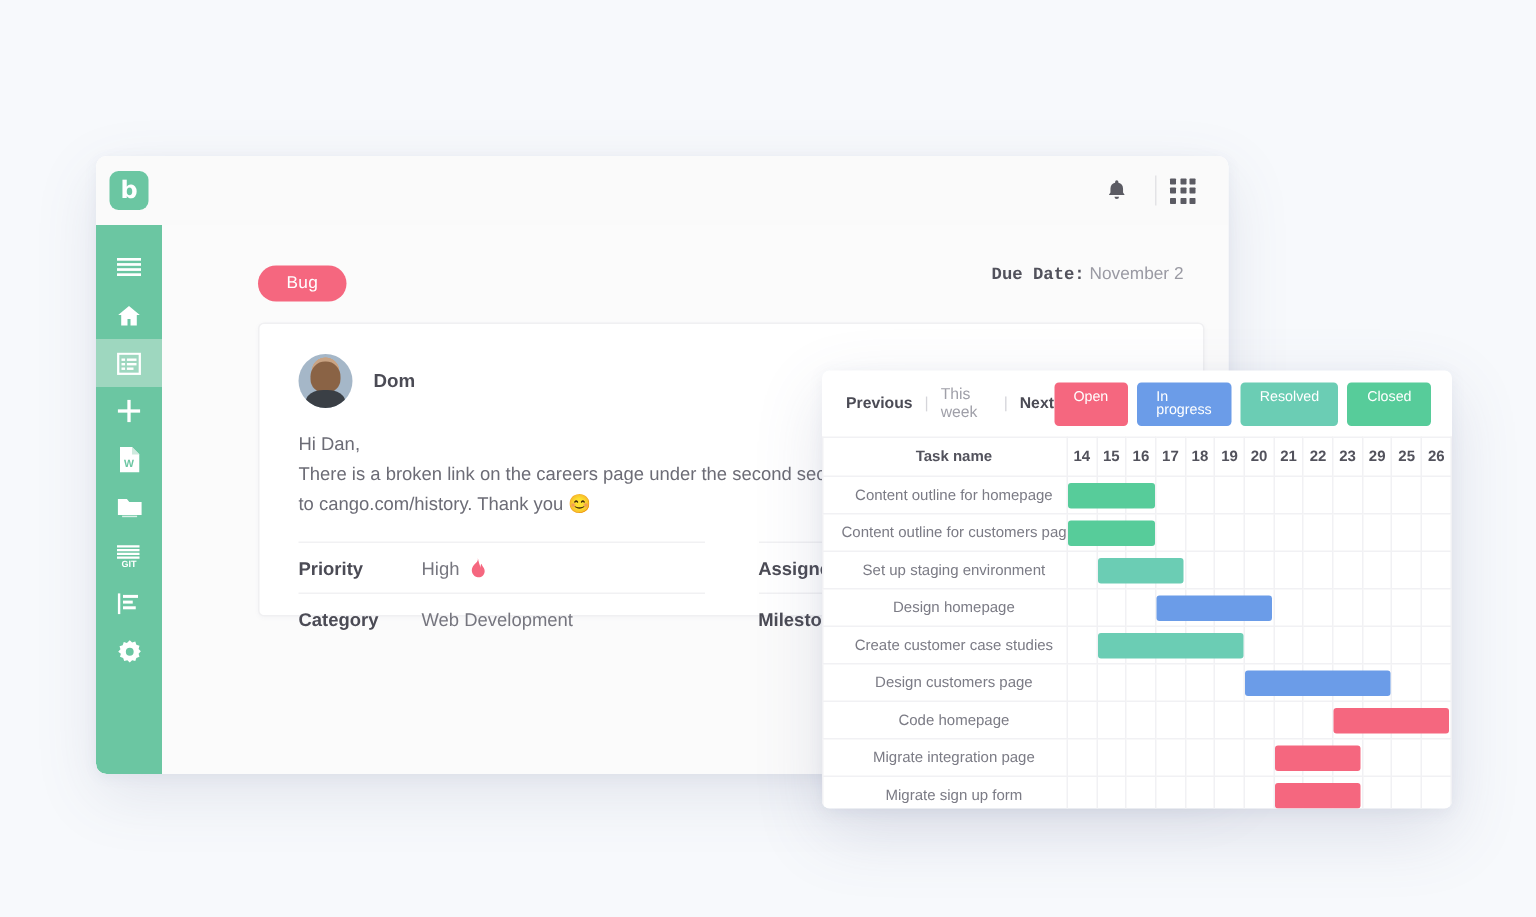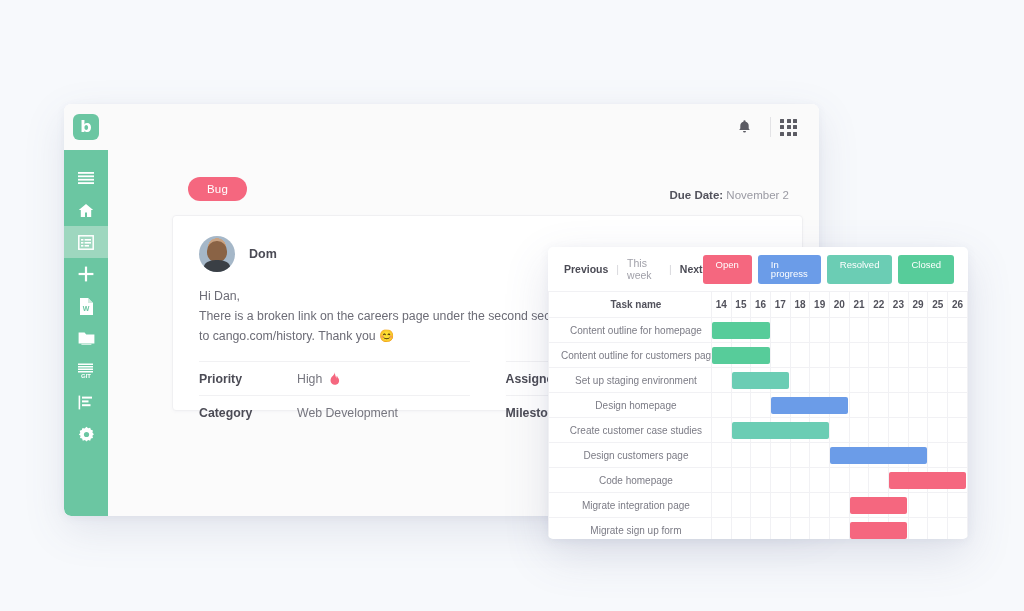--- a/index.html
+++ b/index.html
@@ -55,30 +55,29 @@
   }
   .sb-item + .sb-item { margin-top: 0; }
   .sb-item.active { background: #9ed7bf; }
 
   
   #content {
     position: absolute; left: 44px; top: 46px; right: 0; bottom: 0;
     background: #fbfbfb;
   }
   #meta-row {
-    display: flex; align-items: flex-end; justify-content: space-between;
+    display: flex; align-items: flex-start; justify-content: space-between;
     padding: 27px 30px 0 64px;
-    margin-left: 16px;
   }
   #bug-badge {
     background: #f5677f; color: #fff; font-size: 11.5px;
     padding: 6px 19px; border-radius: 13px; letter-spacing: .2px;
   }
   #due { font-size: 11.5px; color: #9a9aa3; }
-  #due b { color: #52525c; font-weight: bold; }
+  #due b { color: #52525c; font-weight: bold; font-family: Liberation Mono, monospace; }
   #issue-title {
     font-size: 17px; color: #4b4b55; font-weight: normal;
     padding: 16px 30px 0 64px; letter-spacing: -.1px;
   }
   #card {
     margin: 14px 16px 0 64px;
     background: #fff;
     border: 1px solid #f0f0f2;
     border-radius: 4px;
     box-shadow: 0 1px 3px rgba(110,120,150,.05);
@@ -103,21 +102,21 @@
   #body-text { margin-top: 14px; }
   #body-text p { font-size: 12.3px; color: #6c6c76; line-height: 20px; white-space: nowrap; }
   #fields { margin-top: 15px; display: flex; }
   .fcol { flex: 1; }
   .fcol.right { padding-left: 36px; }
   .frow {
     display: flex; align-items: center; height: 34px;
     border-top: 1px solid #f1f1f3; font-size: 12.3px;
   }
   .flabel { width: 82px; font-weight: bold; color: #4b4b55; flex: none; }
-  .fval { color: #76767f; display: flex; align-items: center; gap: 7px; margin-left: 16px; }
+  .fval { color: #76767f; display: flex; align-items: center; gap: 7px; }
   .mini-av {
     width: 21px; height: 21px; border-radius: 50%;
     background: radial-gradient(circle at 50% 32%, #c9a383 0 32%, #b9c4cf 33% 100%);
     position: relative; overflow: hidden;
   }
   .mini-av::after {
     content:""; position:absolute; left:12%; top:62%; width:76%; height:48%;
     border-radius:45% 45% 0 0; background:#3a3f45;
   }
   #comment-bar {

